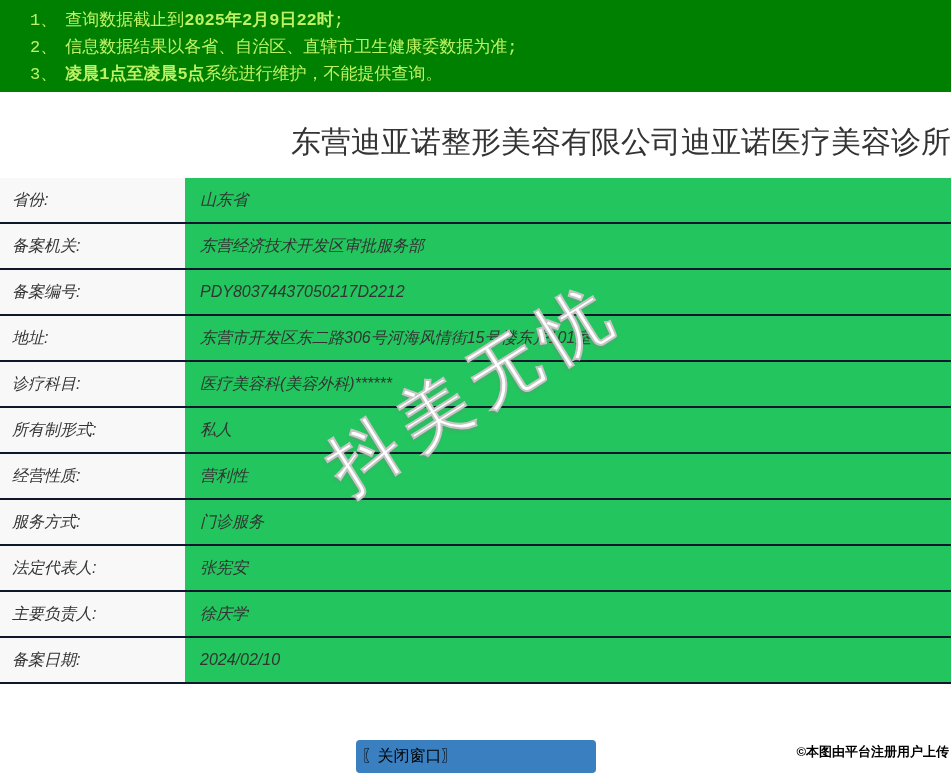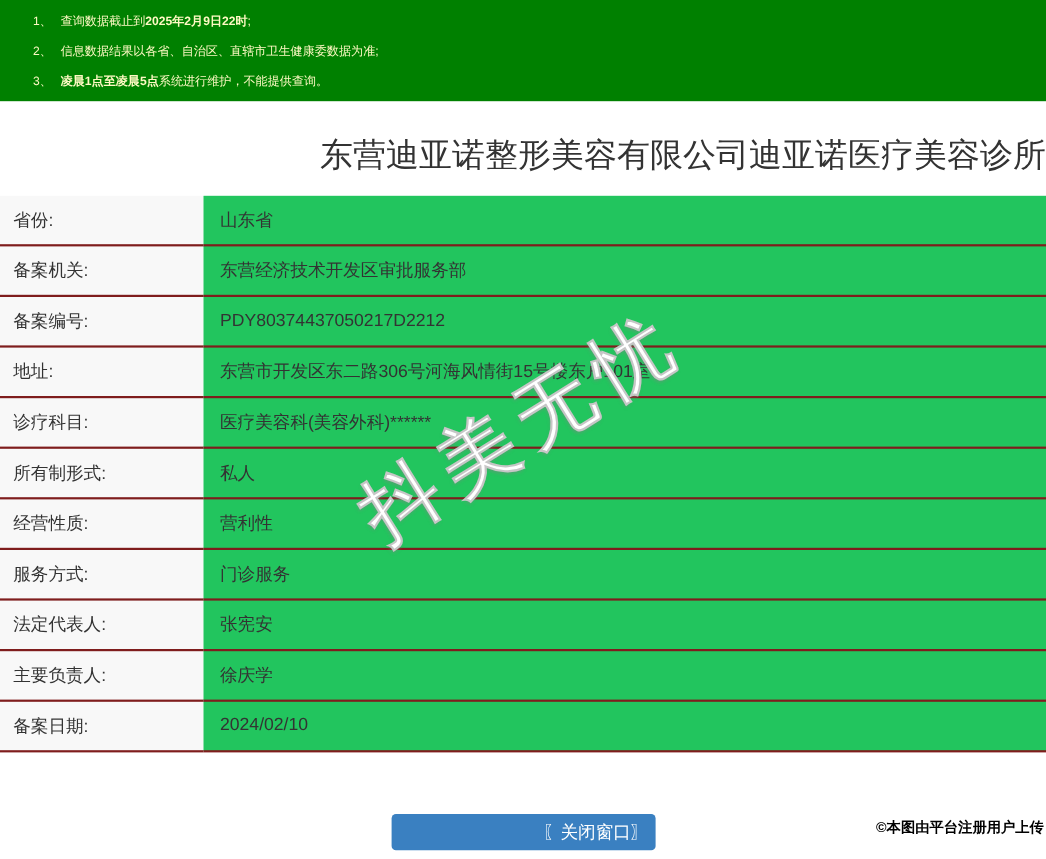--- a/index.html
+++ b/index.html
@@ -3,62 +3,62 @@
 <meta charset="utf-8">
 <style>
   html,body{margin:0;padding:0;}
   body{
     width:951px;height:781px;position:relative;overflow:hidden;
     background:#fff;color:#333;
     font-family:"Liberation Sans","DejaVu Sans",sans-serif;
   }
   
   .banner{
-    height:85px;background:#008000;color:#fef9c3;
+    height:85px;background:#008000;color:#bef264;
     padding:7px 10px 0 30px;box-sizing:content-box;
-    font-size:11px;line-height:27px;
+    font-size:17px;line-height:27px;font-family:Liberation Mono, monospace;
   }
   .banner .line{white-space:nowrap;}
   .banner .num{margin-right:8px;}
   .banner b{font-weight:bold;}
   
   .page-title{
     margin:28px 0 0 0;height:44px;line-height:44px;
     text-align:right;font-size:30px;font-weight:400;color:#333;
     letter-spacing:0px;
   }
   
   .info-table{
     width:951px;border-collapse:collapse;margin-top:14px;
     font-size:16px;color:#333;position:relative;z-index:1;
   }
   .info-table td{
-    height:44px;border-bottom:2px solid #7f1d1d;
-    vertical-align:middle;padding:0;
+    height:44px;border-bottom:2px solid #0f172a;
+    vertical-align:middle;padding:0;font-style:italic;
   }
   .info-table td.lbl{
     width:173px;background:#f8f8f8;padding-left:12px;
   }
   .info-table td.val{padding-left:15px;background:#22c55e;}
   
   .watermark{
     position:absolute;left:304px;top:353px;width:340px;height:70px;
     transform:rotate(-32deg);
     font-size:70px;line-height:70px;letter-spacing:12px;white-space:nowrap;
     color:#fff;-webkit-text-stroke:2px #c6c6c6;
     text-shadow:-2px 2px 3px rgba(130,130,130,0.45);
     z-index:5;pointer-events:none;text-align:center;
   }
   
   .btn-row{text-align:center;margin-top:56px;}
   .close-btn{
     display:inline-block;width:240px;height:33px;line-height:33px;
-    background:#3a80c1;color:#ffffff;font-size:16px;text-align:right;
+    background:#3a80c1;color:#000000;font-size:16px;text-align:left;
     border:none;border-radius:4px;cursor:pointer;
-    font-family:Liberation Serif, serif;
+    font-family:Liberation Mono, monospace;
   }
   .copyright{
     position:absolute;right:2px;bottom:20px;
     font-size:13px;font-weight:bold;color:#000;
     text-shadow:-1px -1px 0 #fff,1px -1px 0 #fff,-1px 1px 0 #fff,1px 1px 0 #fff;
   }
 </style>
 </head>
 <body>
 

